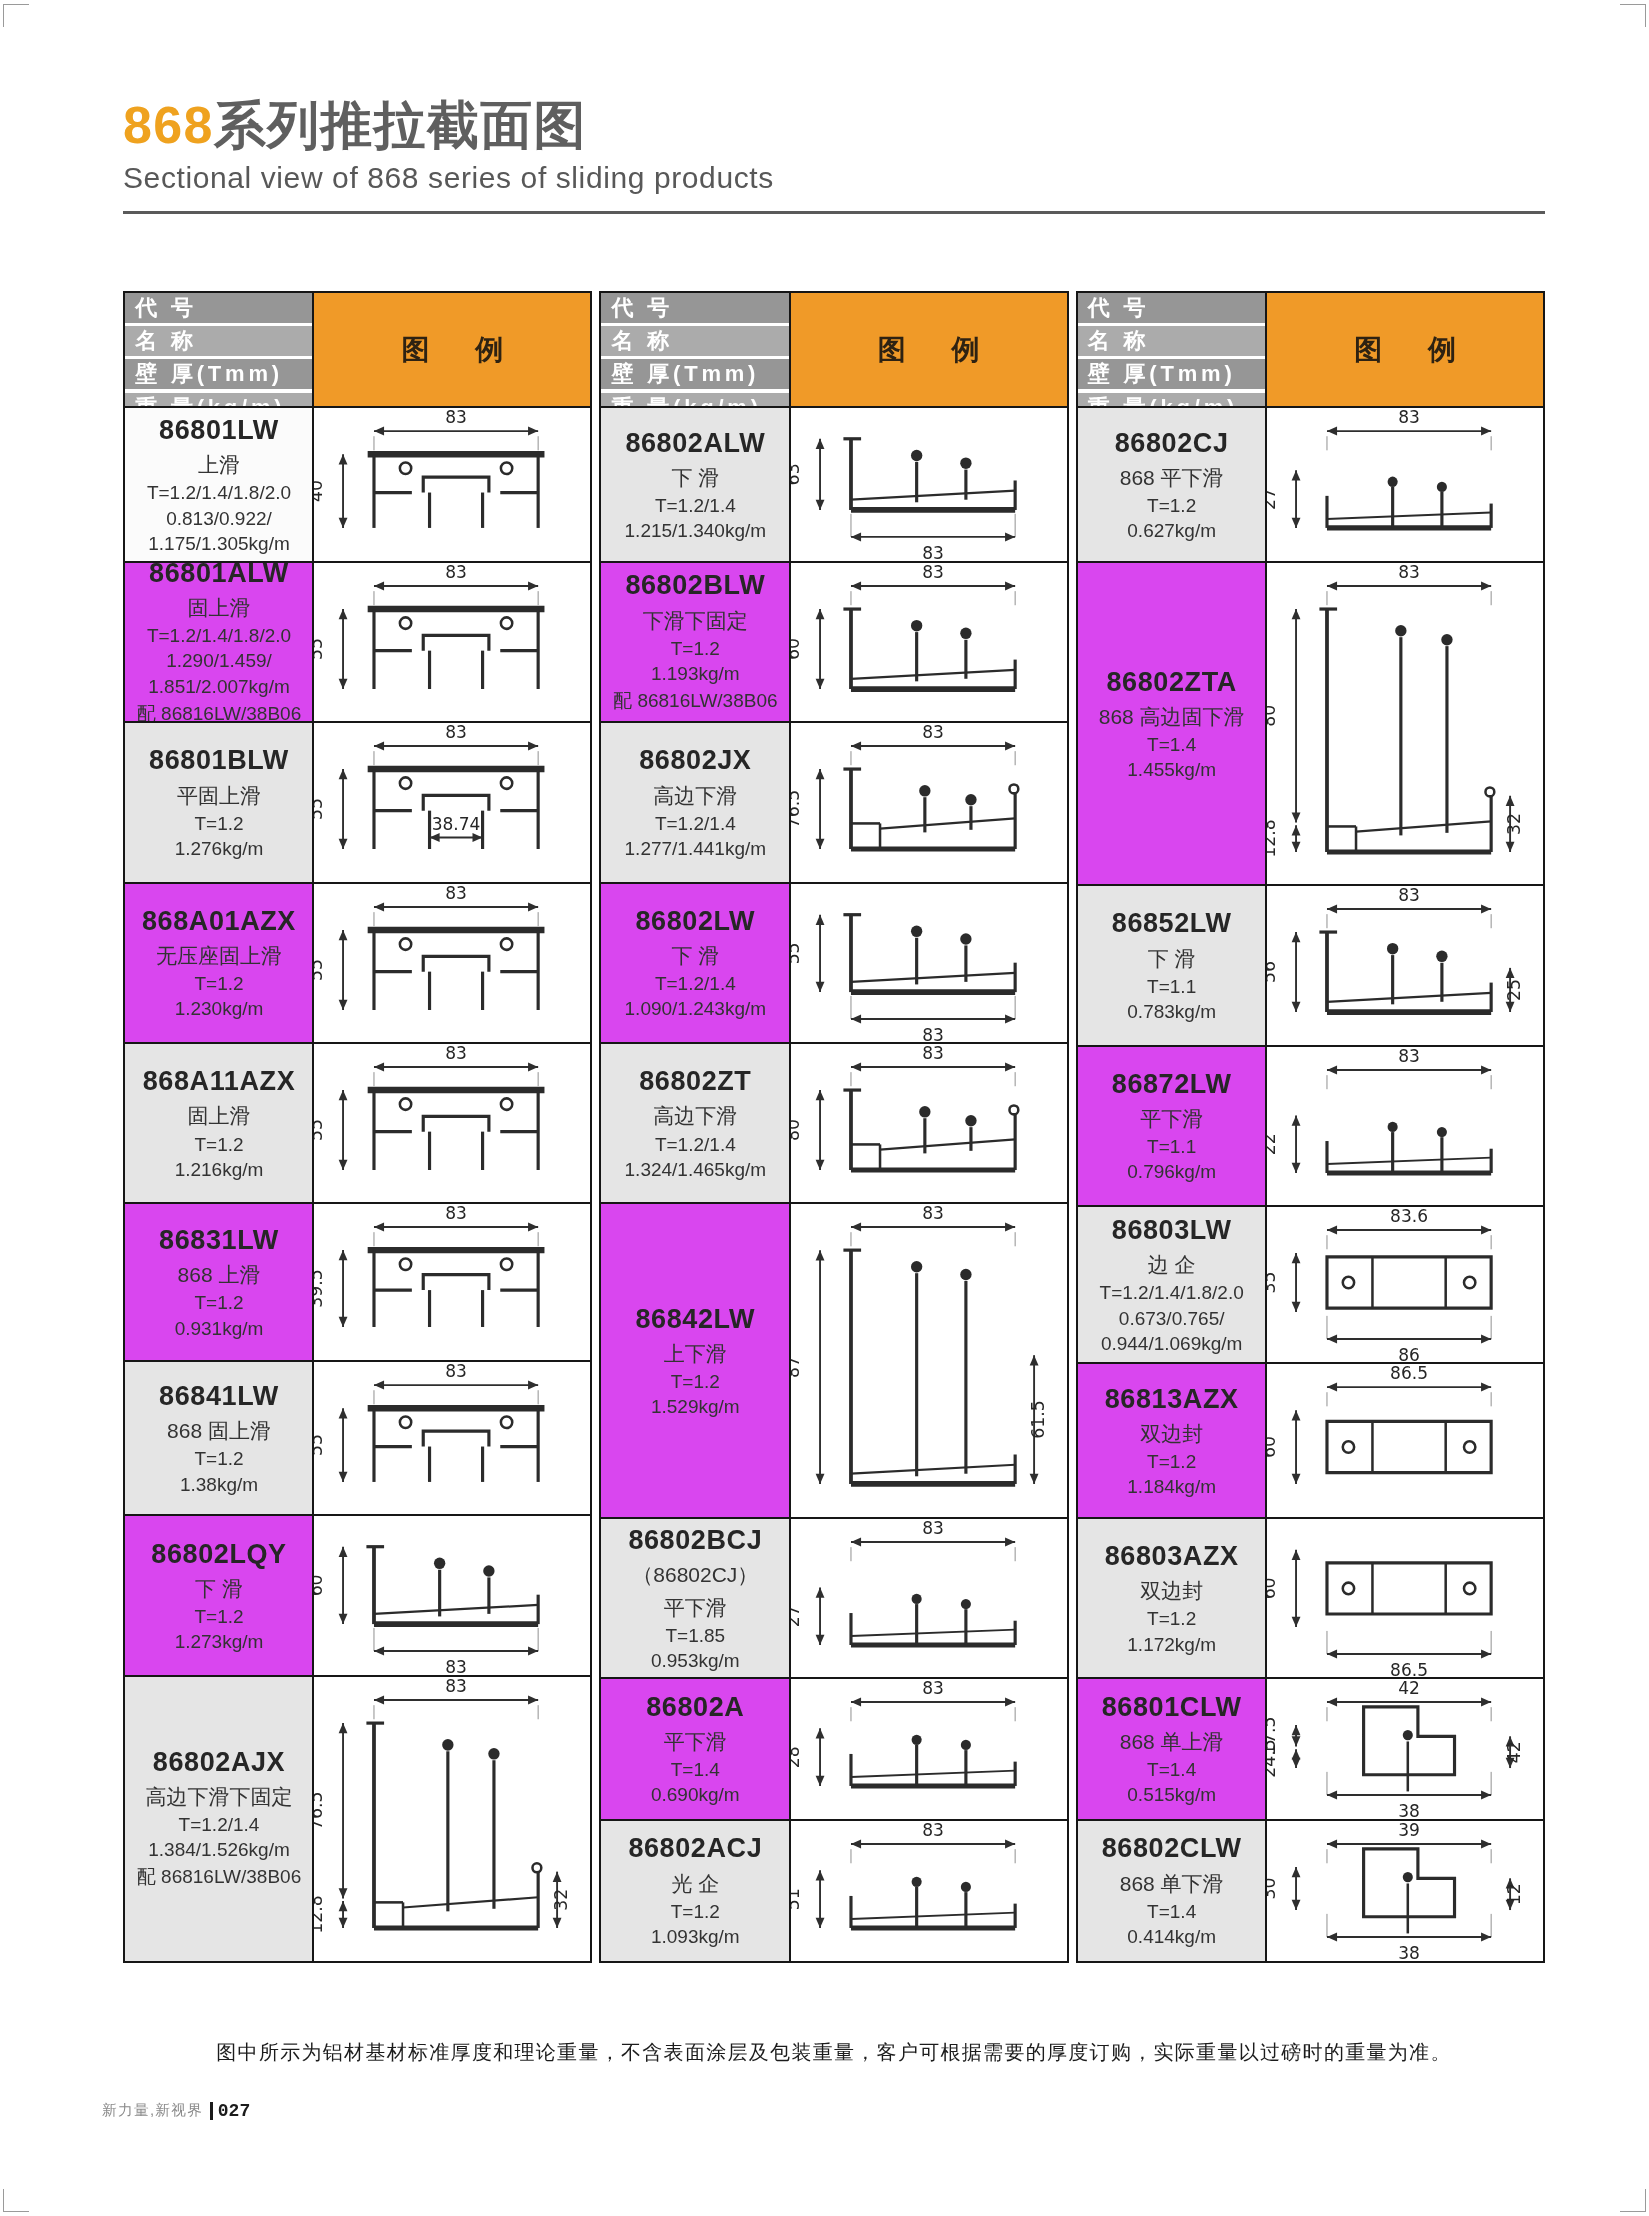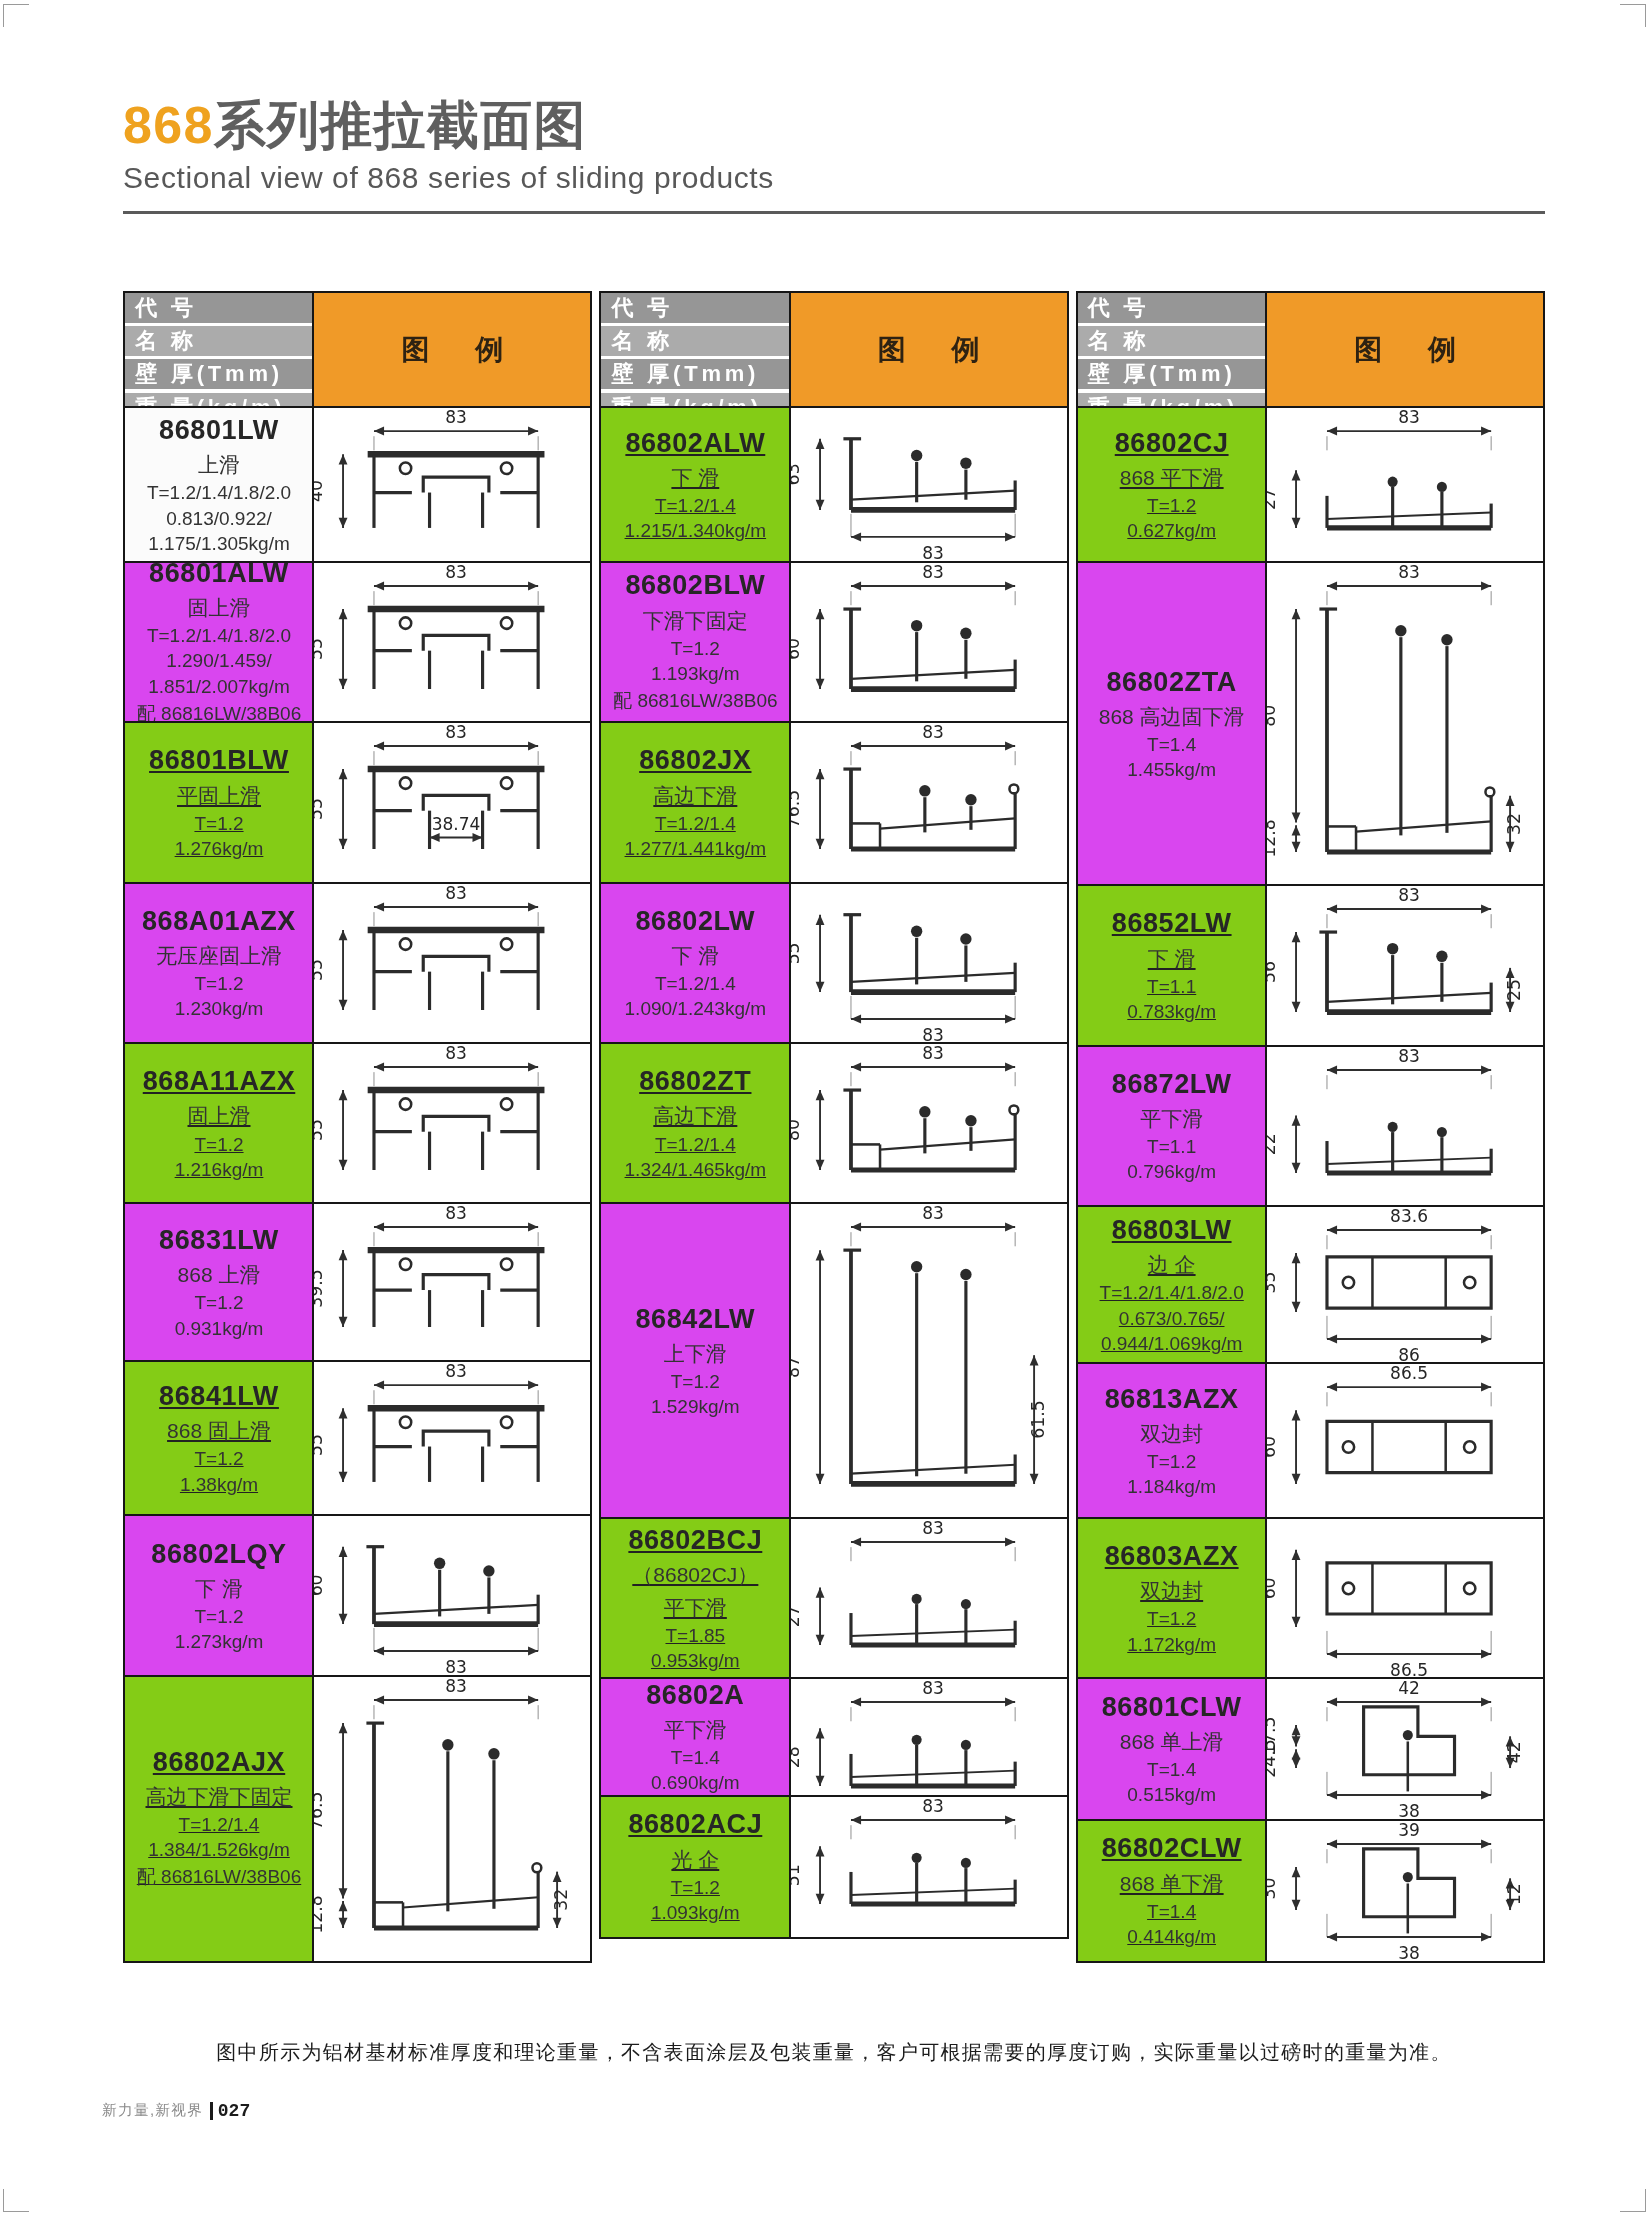--- a/index.html
+++ b/index.html
@@ -30,21 +30,21 @@
   .legend{flex:1;margin-left:-2.6px;box-sizing:border-box;border:2.6px solid #161616;background:#F09A28;
           display:flex;align-items:center;justify-content:center;font-size:28px;font-weight:bold;
           color:#2e2212;letter-spacing:19px;text-indent:19px;white-space:nowrap;}
 
   .row{display:flex;margin-top:-2.6px;}
   .info{width:192px;box-sizing:border-box;border:2.6px solid #161616;display:flex;flex-direction:column;
         align-items:center;justify-content:center;text-align:center;padding:3.8px 2.6px;}
   .diag{flex:1;margin-left:-2.6px;box-sizing:border-box;border:2.6px solid #161616;background:#ffffff;min-width:0;}
   .bg-white{background:#FBFBFB;}
   .bg-yellow{background:#d946ef;}
-  .bg-gray{background:#84cc16;text-decoration:underline;}
+  .bg-gray{background:#e5e5e5;}
   .code{font-size:27px;font-weight:bold;color:#262626;letter-spacing:0.6px;}
   .cname{font-size:21px;color:#333;margin-top:5.1px;}
   .line{font-size:19px;color:#333;margin-top:3.2px;}
 
   .diag svg{display:block;}
   .dt{font-size:27px;fill:#262626;font-family:"DejaVu Sans",sans-serif;}
   .dl{stroke:#2e2e2e;stroke-width:3;}
   .de{stroke:#8a8a8a;stroke-width:1.5;}
   .df{fill:#2e2e2e;}
 
@@ -616,21 +616,21 @@
               <polygon class="df" points="95,36 111,29 111,43"></polygon>
               <polygon class="df" points="355,36 339,29 339,43"></polygon>
               <text class="dt" text-anchor="middle" x="225" y="24">83</text>
               <line class="dl" x1="46" y1="107" x2="46" y2="197"></line>
               <polygon class="df" points="46,107 39,123 53,123"></polygon>
               <polygon class="df" points="46,197 39,181 53,181"></polygon>
               <text class="dt" text-anchor="middle" transform="rotate(-90 12 152)" x="12" y="152">27</text>
             </svg>
           </div>
         </div>
-        <div class="row" style="height: 120px;">
+        <div class="row" style="height: 144px;">
           <div class="info bg-yellow">
             <div class="code">86802A</div>
             <div class="cname">平下滑</div>
             <div class="line">T=1.4</div>
             <div class="line">0.690kg/m</div>
           </div>
           <div class="diag">
             <svg width="100%" height="139" viewBox="0 0 437 217" preserveAspectRatio="none">
               <line x1="95" y1="167" x2="355" y2="167" stroke="#2b2b2b" stroke-width="8"></line>
               <line x1="95" y1="117" x2="95" y2="167" stroke="#2b2b2b" stroke-width="5"></line>

